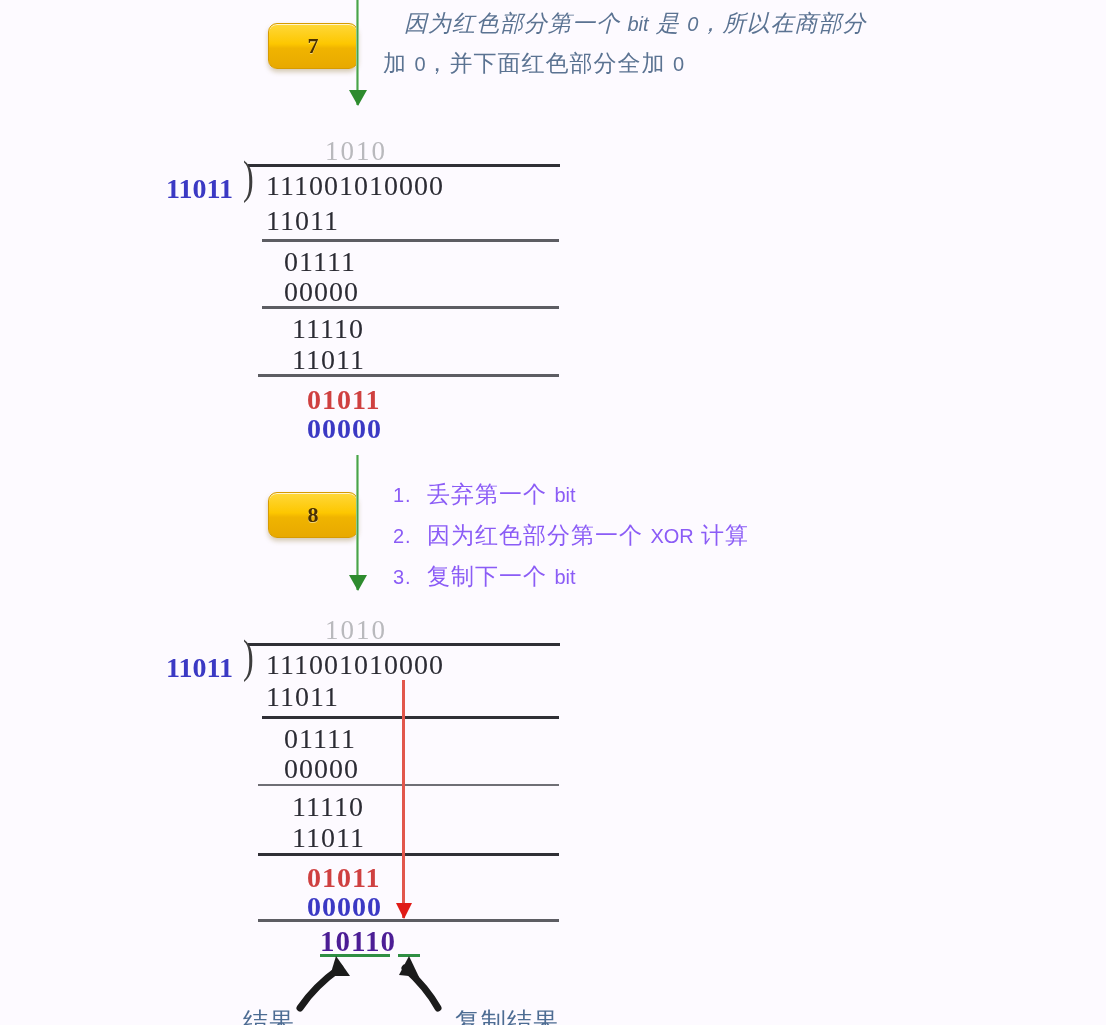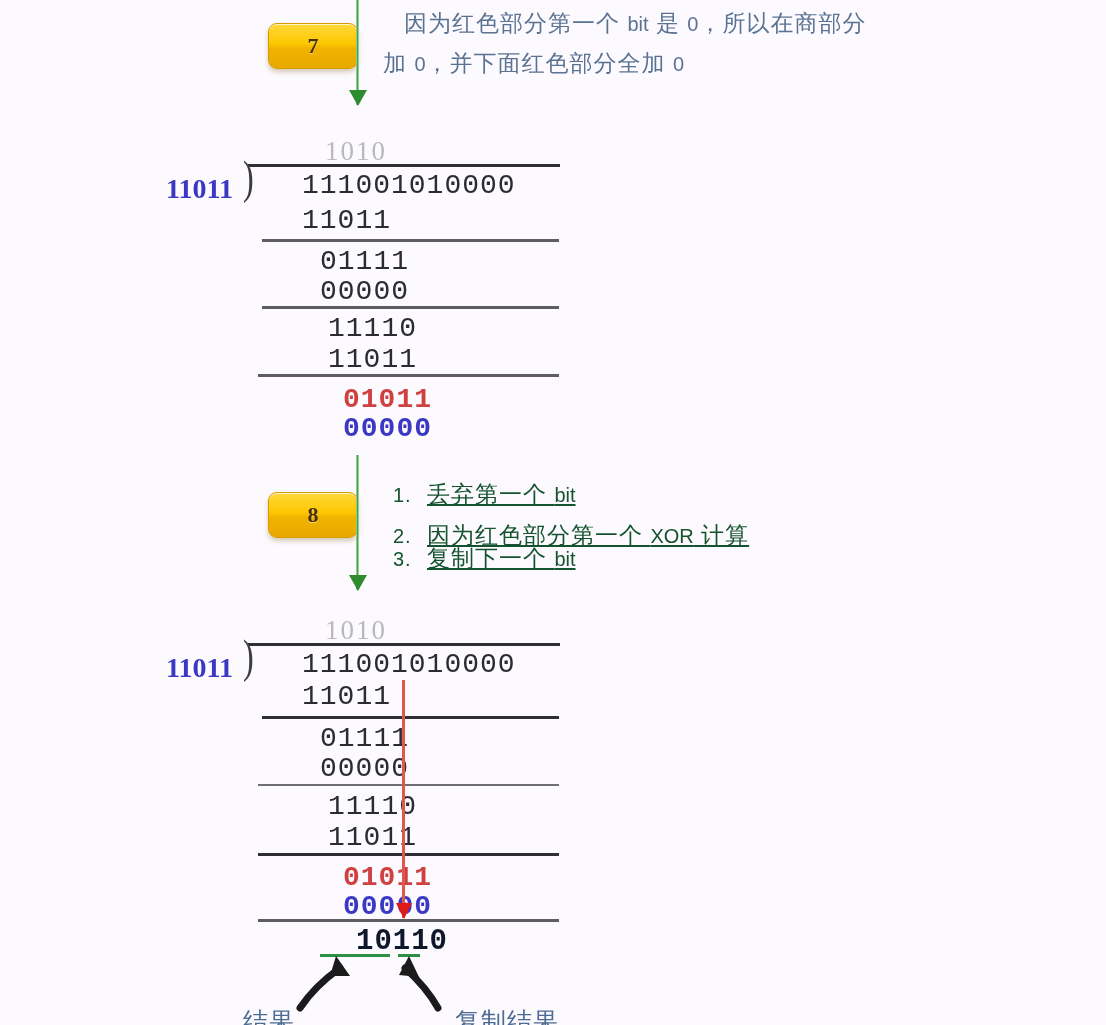--- a/index.html
+++ b/index.html
@@ -42,21 +42,21 @@
   .note{
     position:absolute;
     color:#5b7392;
     font-family:"Liberation Sans", sans-serif;
     font-size:23px;
     line-height:40px;
     letter-spacing:1px;
     white-space:nowrap;
   }
   .note .lat{font-size:20px;letter-spacing:0;}
-  .listrow{position:absolute;color:#14532d;font-family:"Liberation Sans", sans-serif;font-size:23px;letter-spacing:1px;white-space:nowrap;text-decoration:underline;}
+  .listrow{position:absolute;color:#8b5cf6;font-family:"Liberation Sans", sans-serif;font-size:23px;letter-spacing:1px;white-space:nowrap;}
   .listrow .num{display:inline-block;width:34px;font-size:20px;}
   .listrow .lat{font-size:20px;letter-spacing:0;}
 
   
   .division{position:absolute;}
   .divisor{
     position:absolute;
     color:#3b39c4;
     font-family:"Liberation Serif", serif;
     font-size:28px;font-weight:bold;
@@ -73,30 +73,29 @@
   }
   .quotient{
     position:absolute;
     color:#b9b9bd;
     font-family:"Liberation Serif", serif;
     font-size:27px;
     letter-spacing:2px;
   }
   .row{
     position:absolute;
-    font-family:Liberation Mono, monospace;
+    font-family:Liberation Serif, serif;
     font-size:28px;
     letter-spacing:1px;
     white-space:pre;
-    margin-left:36px;
   }
   .row.dark{color:#2b2b33;}
   .row.red{color:#cf4040;font-weight:bold;}
   .row.blue{color:#3b39c4;font-weight:bold;}
-  .row.resred{color:#0f172a;font-weight:bold;font-size:29px;}
+  .row.resred{color:#4c1d95;font-weight:bold;font-size:29px;}
   .bar{position:absolute;height:3px;background:#5d5d63;}
   .bar.thin{height:2px;background:#6f6f75;}
   .bar.black{background:#2f2f35;}
 
   
   .rarrow{position:absolute;width:16px;}
   .rarrow .shaft{position:absolute;left:6px;top:0;width:3px;height:100%;background:#e2574c;}
   .rarrow .head{
     position:absolute;left:0;bottom:-1px;width:0;height:0;
     border-left:8px solid transparent;border-right:8px solid transparent;
@@ -125,21 +124,21 @@
 
   <div class="badge" style="left:268px;top:23px;">
     <span>7</span>
   </div>
 
   <div class="garrow" style="left:349px;top:0px;height:105px;">
     <div class="shaft"></div>
     <div class="head"></div>
   </div>
 
-  <div class="note" style="left:404px;top:3px;">
+  <div class="note" style="left:404px;top:3px;font-style:italic;">
     <span>因为红色部分第一个 </span><span class="lat">bit</span><span> 是 </span><span class="lat">0</span><span>，所以在商部分</span>
   </div>
   <div class="note" style="left:383px;top:43px;">
     <span>加 </span><span class="lat">0</span><span>，并下面红色部分全加 </span><span class="lat">0</span>
   </div>
 
   <div class="division">
     <div class="quotient" style="left:325px;top:136px;">1010</div>
     <div class="bar black" style="left:248px;top:164px;width:312px;"></div>
 
@@ -170,21 +169,21 @@
     <div class="shaft"></div>
     <div class="head"></div>
   </div>
 
   <div class="listrow" style="left:393px;top:479px;">
     <span class="num">1.</span><span>丢弃第一个 </span><span class="lat">bit</span>
   </div>
   <div class="listrow" style="left:393px;top:520px;">
     <span class="num">2.</span><span>因为红色部分第一个 </span><span class="lat">XOR</span><span> 计算</span>
   </div>
-  <div class="listrow" style="left:393px;top:543px;">
+  <div class="listrow" style="left:393px;top:561px;">
     <span class="num">3.</span><span>复制下一个 </span><span class="lat">bit</span>
   </div>
 
   <div class="division">
     <div class="quotient" style="left:325px;top:615px;">1010</div>
     <div class="bar black" style="left:248px;top:643px;width:312px;"></div>
 
     <div class="divisor" style="left:166px;top:652px;">11011</div>
     <div class="paren" style="left:243px;top:634px;">)</div>
 

